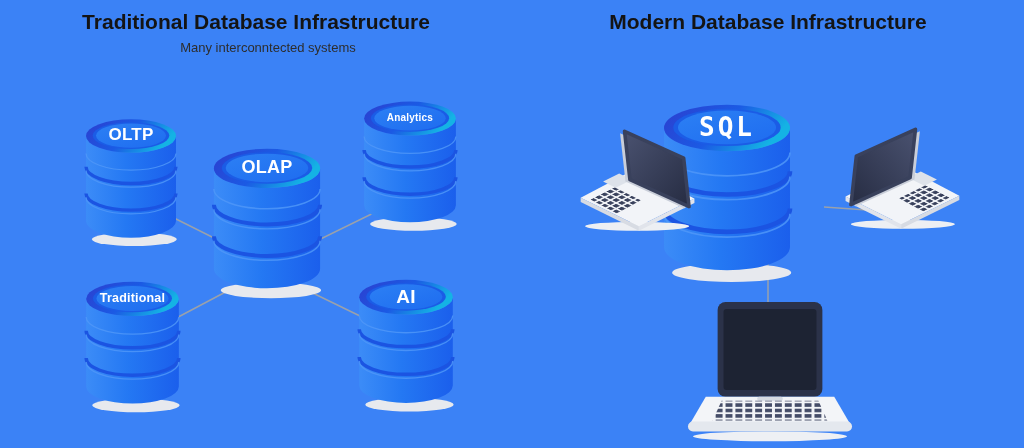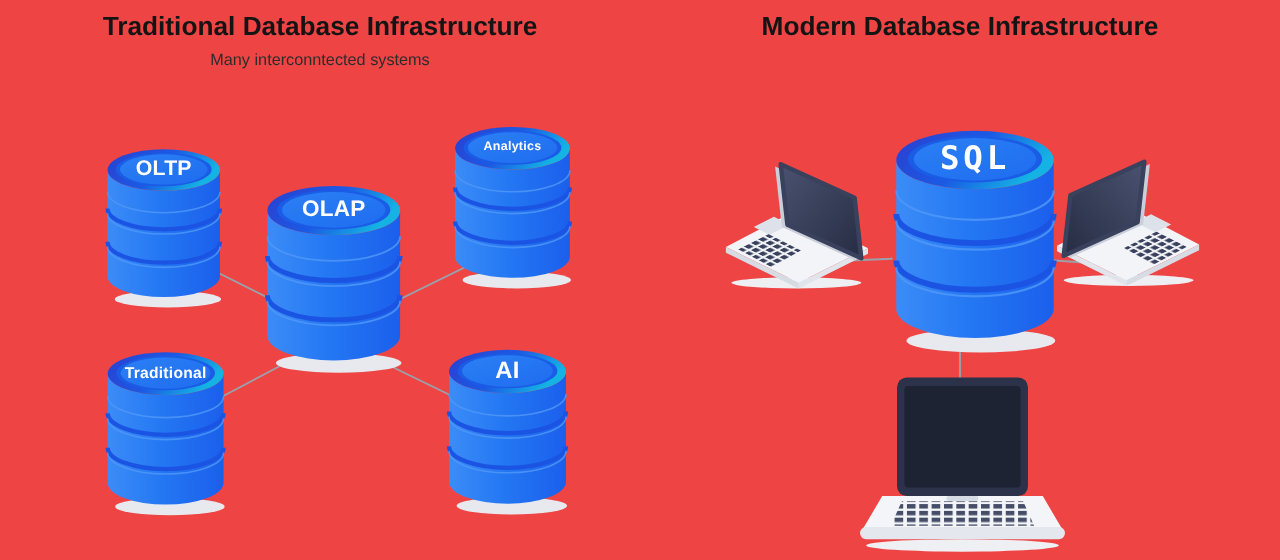--- a/index.html
+++ b/index.html
@@ -1,46 +1,46 @@
 <!DOCTYPE html>
 <html><head>
 <meta charset="utf-8">
 <style>
   html,body{margin:0;padding:0;background:#ffffff;}
-  .canvas{position:relative;width:1024px;height:448px;background:#ef4444;overflow:hidden;
+  .canvas{position:relative;width:1024px;height:448px;background:#3b82f6;overflow:hidden;
           font-family:"Liberation Sans",sans-serif;}
   
   .title{position:absolute;top:10px;width:512px;text-align:center;margin:0;
          font-size:21px;font-weight:700;color:#141414;letter-spacing:0;z-index:3;}
   .title.left{left:0;}
   .title.right{left:512px;}
   .subtitle{position:absolute;top:40px;width:512px;text-align:center;
             font-size:13px;color:#2d2d2d;z-index:3;}
-  .subtitle.left{left:0;}
+  .subtitle.left{left:0;padding-left:12px;}
   .subtitle.right{left:512px;}
   
   .lines{position:absolute;left:0;top:0;width:1024px;height:448px;z-index:1;}
   .lines line{stroke:#9aa1ab;stroke-width:1.5;}
   
   .db{position:absolute;z-index:2;margin:0;}
   .db svg{display:block;width:100%;height:auto;}
   .db .db-label{position:absolute;left:0;top:8.5%;height:24%;width:100%;
     display:flex;align-items:center;justify-content:center;
     color:#ffffff;font-weight:700;letter-spacing:.2px;}
   #db-oltp{left:81px;top:106px;width:100px;}
   #db-oltp .db-label{font-size:17px;}
   #db-olap{left:208px;top:133px;width:118px;}
   #db-olap .db-label{font-size:18px;}
   #db-analytics{left:359px;top:88px;width:102px;}
   #db-analytics .db-label{font-size:10px;}
   #db-monitoring{left:81px;top:268px;width:103px;}
   #db-monitoring .db-label{font-size:12.5px;}
   #db-ai{left:354px;top:266px;width:104px;}
   #db-ai .db-label{font-size:19px;}
-  #db-sql{left:710px;top:86px;width:140px;}
+  #db-sql{left:657px;top:86px;width:140px;}
   #db-sql .db-label{font-size:26px;font-family:"DejaVu Sans Mono",monospace;
     font-weight:700;letter-spacing:3px;}
   
   .shadow{fill:#e7e9ee;}
   .body{fill:url(#gBody);}
   .seam{stroke:#1b54e2;stroke-width:4;fill:none;}
   .seam-hi{stroke:#4f97f8;stroke-width:1.5;fill:none;opacity:.85;}
   .cap-outer{fill:url(#gCapRing);}
   .cap-groove{fill:#1b5ce6;}
   .cap-face{fill:url(#gCapFace);}

